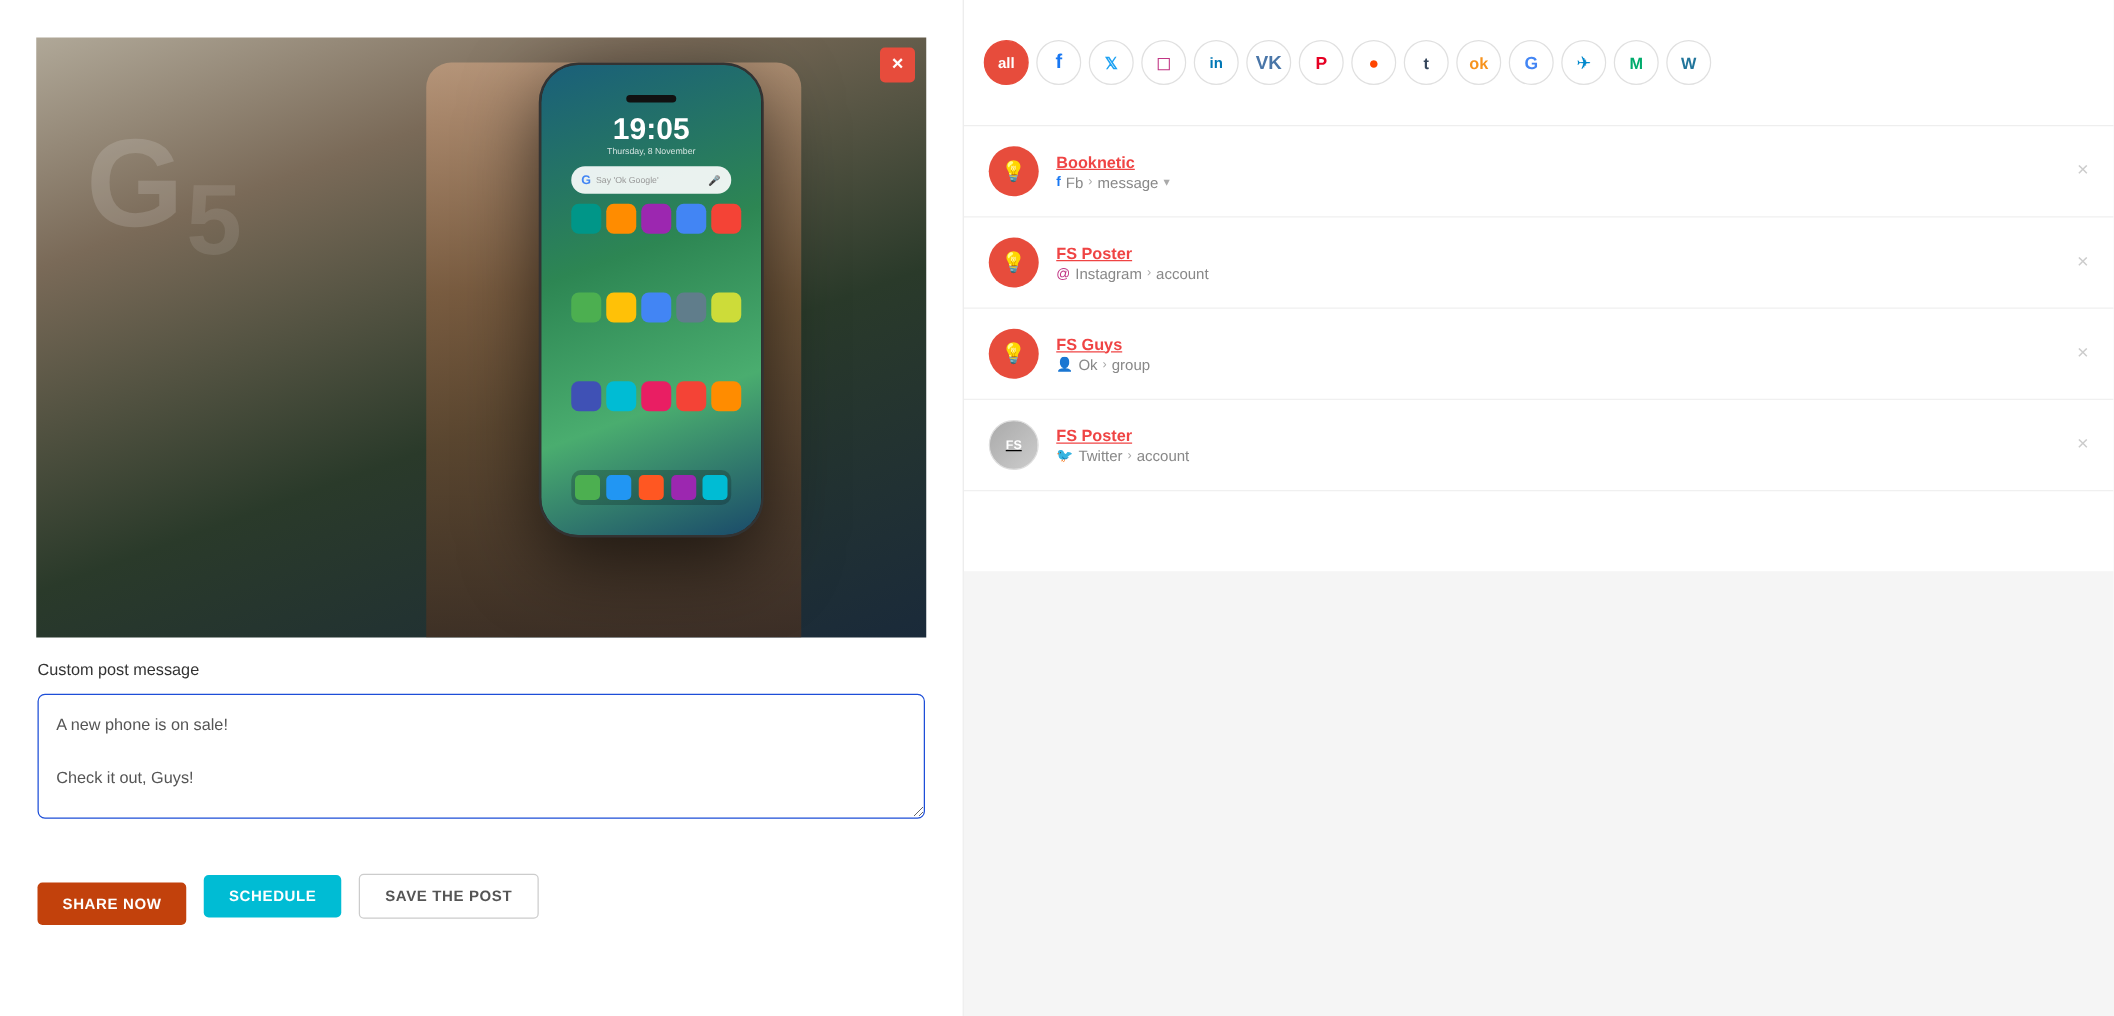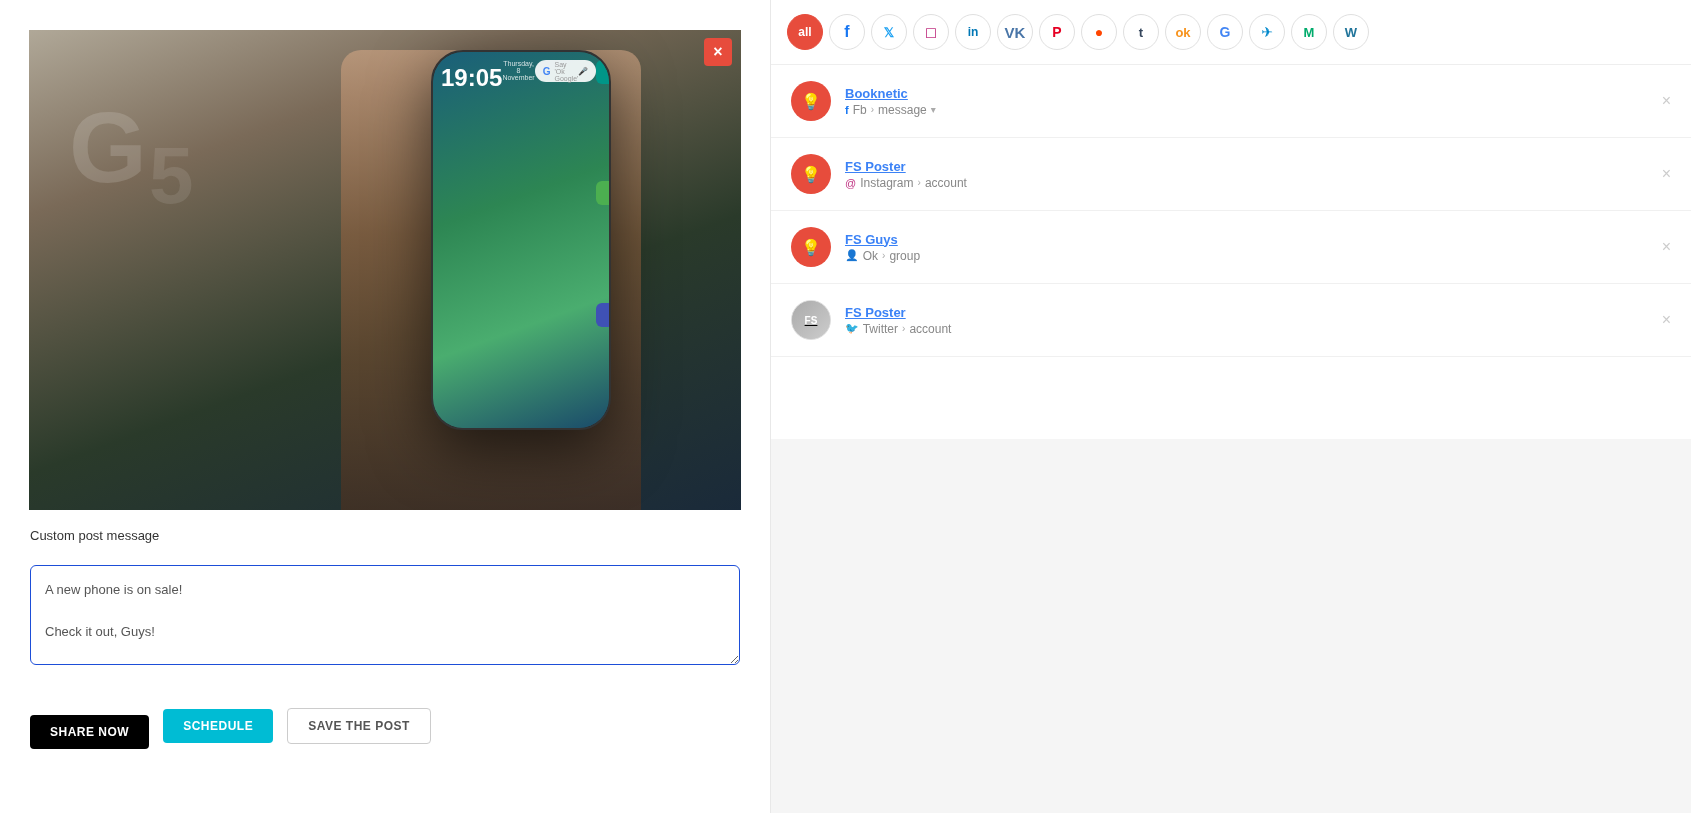--- a/index.html
+++ b/index.html
@@ -38,22 +38,22 @@
       box-shadow: 0 20px 60px rgba(0,0,0,0.6), inset 0 0 0 1px #444;
       overflow: hidden;
       display: flex;
       flex-direction: column;
     }
 
     .phone-screen {
       flex: 1;
       background: linear-gradient(160deg, #1a5f7a 0%, #2d8653 40%, #4aad6f 70%, #1a4a6a 100%);
       display: flex;
-      flex-direction: row;
-      padding: 8px;
+      flex-direction: column;
+      padding: 24px;
       position: relative;
     }
 
     .phone-notch {
       width: 40px;
       height: 6px;
       background: #111;
       border-radius: 3px;
       margin: 0 auto 4px;
     }
@@ -144,21 +144,21 @@
       line-height: 1;
     }
 
     .post-message-section {
       padding: 18px 30px;
     }
 
     .post-message-label {
       font-size: 13px;
       color: #333;
-      margin-bottom: 22px;
+      margin-bottom: 12px;
       font-weight: 400;
     }
 
     .post-message-textarea {
       width: 100%;
       border: 1px solid #1d4ed8;
       border-radius: 6px;
       padding: 14px;
       font-size: 13px;
       color: #555;
@@ -170,21 +170,21 @@
     }
 
     .action-buttons {
       display: flex;
       align-items: center;
       gap: 14px;
       padding: 16px 30px;
     }
 
     .btn-share-now {
-      background: #000000;
+      background: #c2410c;
       color: #fff;
       border: none;
       border-radius: 4px;
       padding: 10px 20px;
       font-size: 12px;
       font-weight: 700;
       cursor: pointer;
       text-transform: uppercase;
       letter-spacing: 0.5px;
       margin-top: 12px;
@@ -222,21 +222,21 @@
       background: #fff;
       border-left: 1px solid #e8e8e8;
       display: flex;
       flex-direction: column;
     }
 
     
     .social-tabs {
       display: flex;
       align-items: center;
-      padding: 14px 16px;
+      padding: 32px 16px;
       border-bottom: 1px solid #eee;
       gap: 6px;
       flex-wrap: wrap;
     }
 
     .tab-item {
       width: 36px;
       height: 36px;
       border-radius: 50%;
       display: flex;
@@ -308,21 +308,21 @@
     .avatar-icon {
       font-size: 16px;
     }
 
     .account-info {
       flex: 1;
     }
 
     .account-name {
       font-size: 13px;
-      color: #3b82f6;
+      color: #ef4444;
       font-weight: 600;
       text-decoration: underline;
       cursor: pointer;
     }
 
     .account-path {
       font-size: 12px;
       color: #888;
       margin-top: 2px;
       display: flex;

